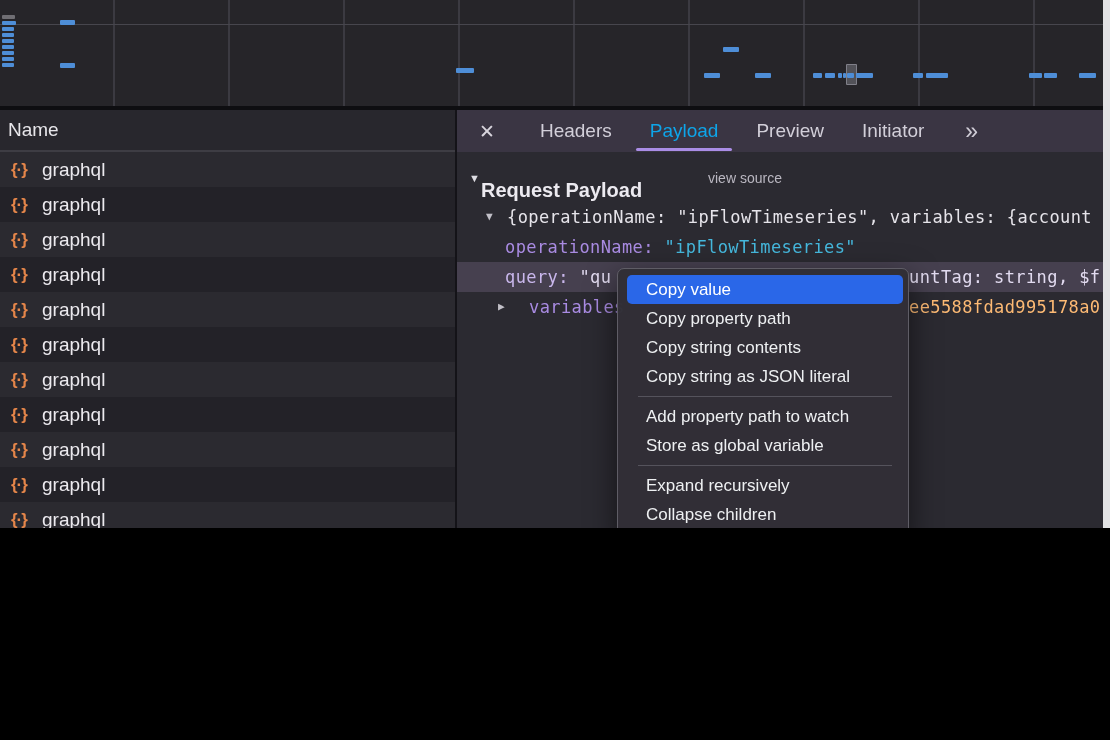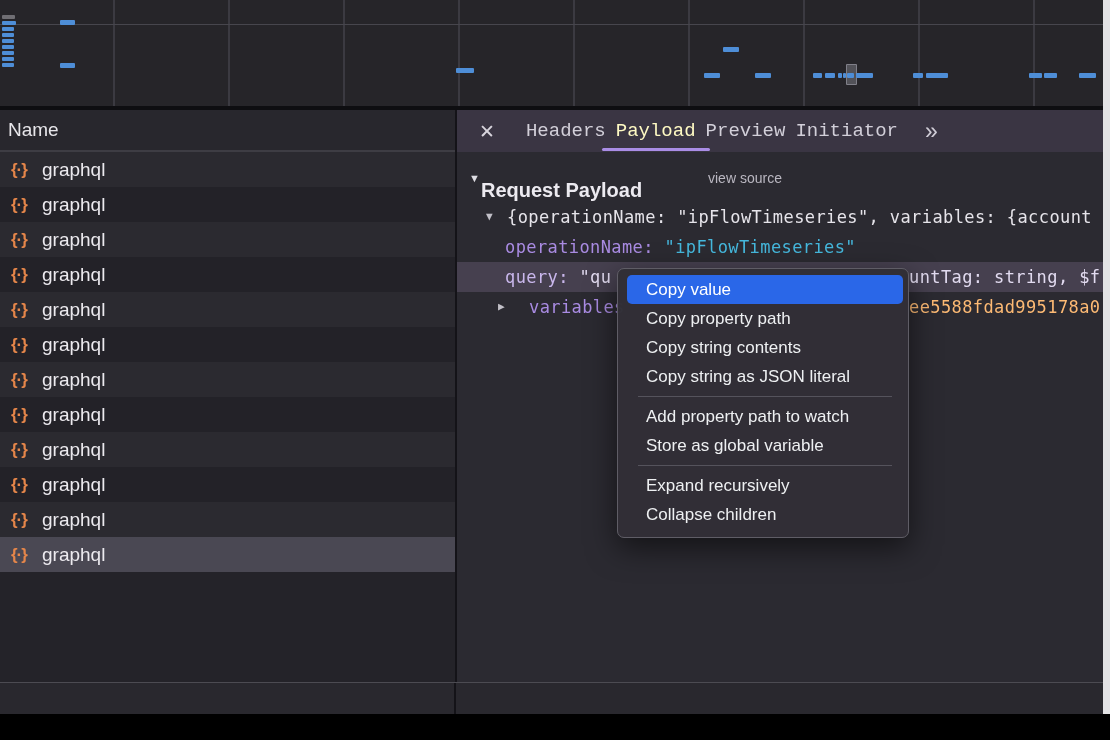--- a/index.html
+++ b/index.html
@@ -1,16 +1,16 @@
 <!DOCTYPE html>
 <html><head>
 <meta charset="utf-8">
 <style>
   html,body{margin:0;padding:0;background:#000;}
-  .screen{position:relative;width:1110px;height:714px;overflow:hidden;
+  .screen{position:relative;width:1110px;height:528px;overflow:hidden;
     background:#28272c;font-family:"Liberation Sans",sans-serif;
     -webkit-font-smoothing:antialiased;}
   
   .overview{position:absolute;left:0;top:0;width:1103px;height:106px;background:#262529;
     background-image:repeating-linear-gradient(to right,transparent 0px,transparent 113px,#3b3a41 113px,#3b3a41 115px);}
   .overview-hline{position:absolute;left:0;top:24px;width:100%;height:1px;background:#47464d;}
   .ov-bar{position:absolute;border-radius:1px;}
   .ov-bar.blue{background:#4e8ed7;}
   .ov-bar.gray{background:#6f6e73;}
   .ov-bar.marker{background:rgba(165,165,178,0.35);border:1px solid rgba(200,200,210,0.4);}
@@ -24,22 +24,22 @@
   .net-row:nth-child(even){background:#232228;}
   .net-row.selected{background:#4a4853;}
   .json-icon{width:26px;margin-left:11px;color:#e5864a;font-weight:bold;font-size:17px;letter-spacing:-1px;}
   .net-label{margin-left:5px;}
   
   .details-panel{position:absolute;left:455px;top:110px;width:648px;height:572px;background:#2b2a31;
     border-left:2px solid #141318;box-sizing:border-box;}
   .tabbar{position:absolute;left:0;top:0;right:0;height:42px;background:#3a3543;
     display:flex;align-items:center;color:#d2cfd9;font-size:19px;}
   .close-x{margin-left:22px;margin-right:26px;font-size:19px;color:#d8d5dd;cursor:pointer;}
-  .tab{position:relative;height:42px;line-height:42px;margin:0 3px;padding:0 2px;cursor:pointer;white-space:nowrap;font-family:Liberation Mono, monospace;}
-  .tab.active{color:#fef9c3;}
+  .tab{position:relative;height:42px;line-height:42px;margin:0 17px;padding:0 2px;cursor:pointer;white-space:nowrap;}
+  .tab.active{color:#0ea5e9;}
   .tab.active::after{content:"";position:absolute;left:-12px;right:-12px;bottom:1px;height:3px;
     border-radius:2px;background:#aa8de6;}
   .more-tabs{margin-left:22px;font-size:23px;color:#cfccd6;cursor:pointer;letter-spacing:-2px;}
   
   .payload-area{position:absolute;left:0;top:42px;right:0;bottom:0;overflow:hidden;
     font-family:"DejaVu Sans Mono",monospace;font-size:17px;letter-spacing:0.4px;color:#e3e1e8;}
   .pl-row{position:absolute;left:0;right:0;height:30px;line-height:30px;white-space:nowrap;}
   .pl-header{top:12px;height:28px;line-height:28px;font-family:"Liberation Sans",sans-serif;letter-spacing:0;}
   .sec-arrow{position:absolute;left:12px;top:0;font-size:11px;color:#dddce2;}
   .sec-title{position:absolute;left:24px;font-weight:bold;font-size:20px;color:#eceaf0;margin-top:12px;}

